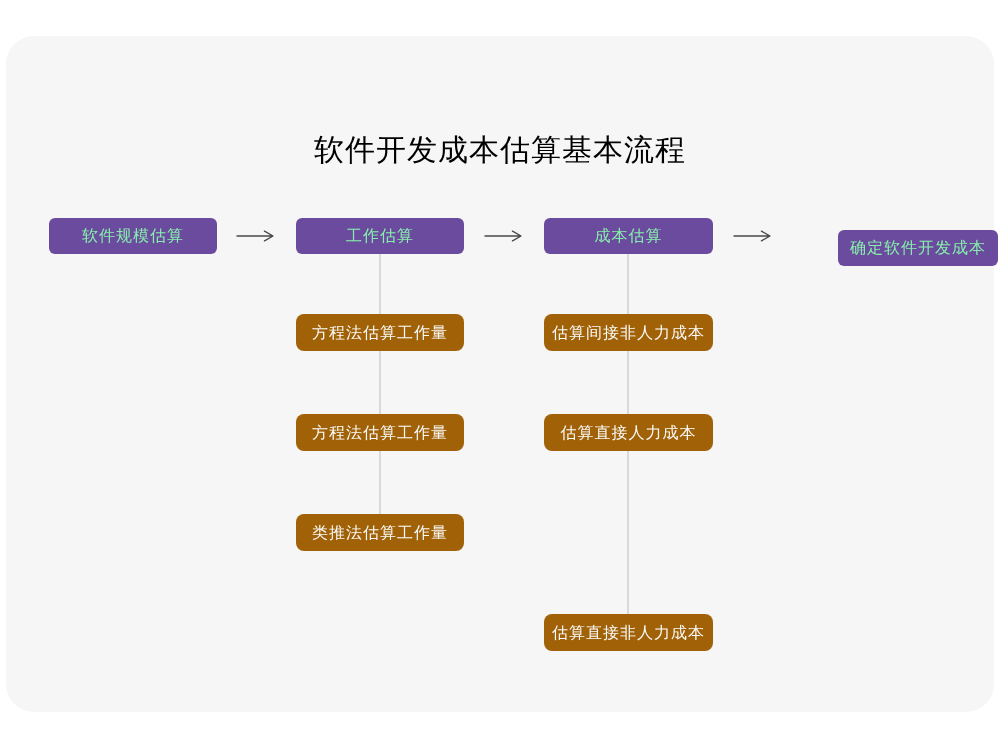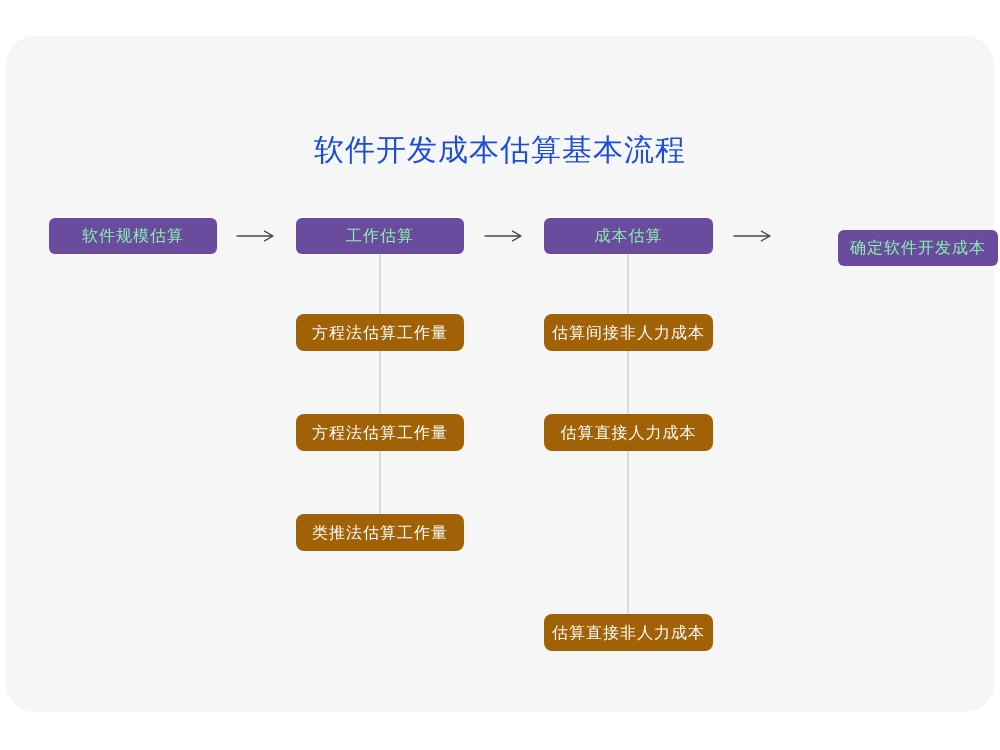--- a/index.html
+++ b/index.html
@@ -1,21 +1,21 @@
 <!DOCTYPE html>
 <html><head>
 <meta charset="utf-8">
 <style>
   * { margin:0; padding:0; box-sizing:border-box; }
   html, body { width:1000px; height:750px; background:#ffffff; font-family:"Liberation Sans", sans-serif; }
   .canvas { position:relative; width:1000px; height:750px; background:#ffffff; overflow:hidden; }
   .card { position:absolute; left:6px; top:36px; width:988px; height:676px; background:#f6f6f7; border-radius:28px; }
   .title {
     position:absolute; left:0; right:0; top:94px;
-    text-align:center; font-size:30px; font-weight:400; color:#1d4ed8; letter-spacing:1px;
+    text-align:center; font-size:30px; font-weight:400; color:#000000; letter-spacing:1px;
   }
   .stage {
     position:absolute; top:182px; height:36px; line-height:36px;
     text-align:center; background:#6b4b9e; color:#86efac;
     font-size:16px; border-radius:6px; letter-spacing:1px;
   }
   .sub {
     position:absolute; height:37px; line-height:37px;
     text-align:center; background:#a16207; color:#fafafa;
     font-size:16px; border-radius:8px; letter-spacing:1px;

